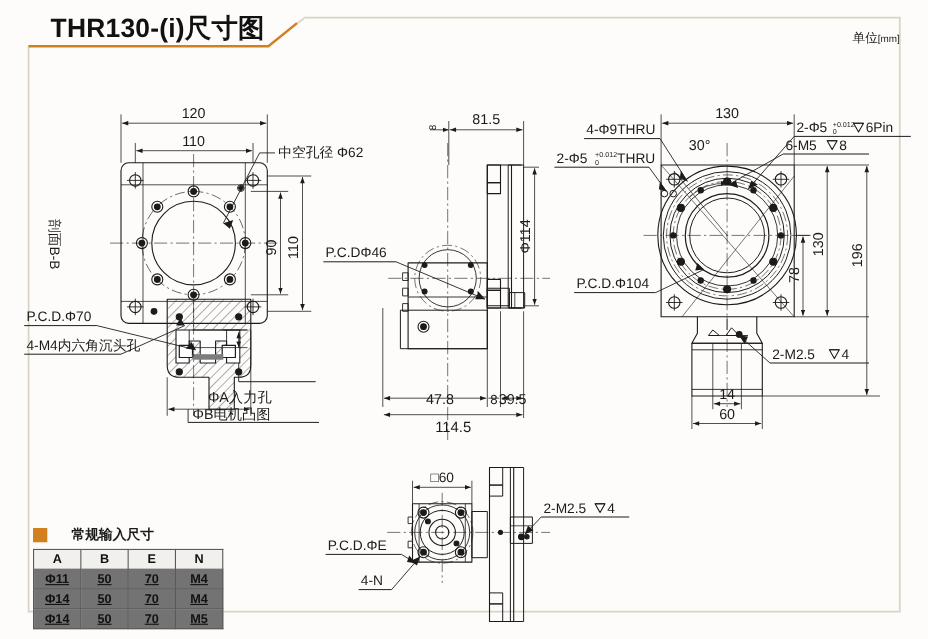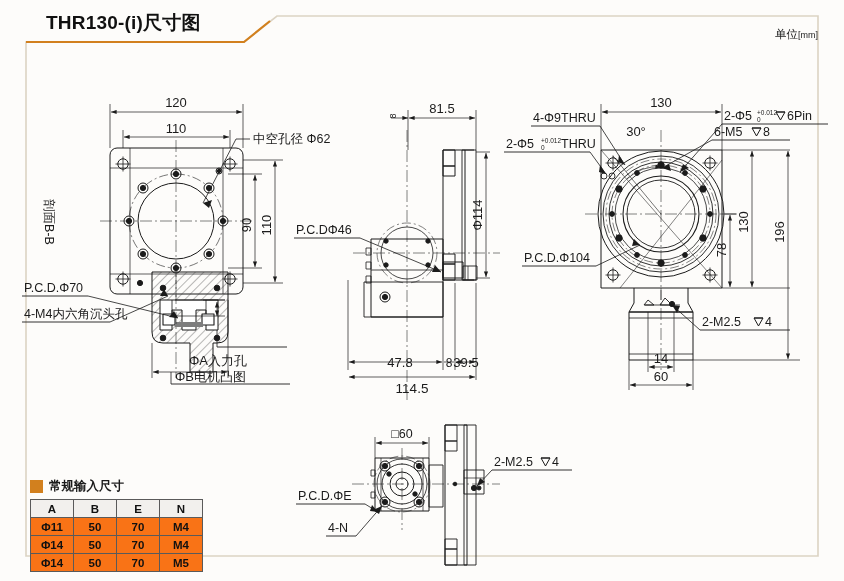--- a/index.html
+++ b/index.html
@@ -6,46 +6,46 @@
   body{
     width:844px;height:581px;position:relative;overflow:hidden;
     font-family:"Liberation Sans","DejaVu Sans",sans-serif;
     color:#1a1a1a;background:#fdfcfa;
   }
   
   #frame{position:absolute;inset:0;}
   .frame-svg{position:absolute;left:0;top:0;}
   #title{
     position:absolute;left:46px;top:10px;
-    font-size:19px;font-weight:bold;letter-spacing:.2px;
+    font-size:24px;font-weight:bold;letter-spacing:.2px;
     color:#111;white-space:nowrap;
   }
   #unit{
     position:absolute;right:26px;top:27px;
     font-size:11.5px;color:#222;white-space:nowrap;
   }
   #unit .mm{font-size:9px;}
 
   
   #sheet{position:absolute;left:0;top:0;width:844px;height:581px;}
   svg text{font-family:"Liberation Sans","DejaVu Sans",sans-serif;fill:#1b1b1b;}
 
   
   #tbl-wrap{position:absolute;left:30px;top:478px;}
-  #tbl-cap{display:flex;align-items:center;gap:6px;margin-bottom:4px;}
+  #tbl-cap{display:flex;align-items:center;gap:22px;margin-bottom:4px;}
   #tbl-cap .sw{width:13px;height:13px;background:#d2801e;display:block;}
   #tbl-cap .tx{font-size:12.5px;font-weight:bold;color:#1a1a1a;}
   table{border-collapse:collapse;background:#fff;}
   table td,table th{
     border:1px solid #5a5a5a;width:42px;height:17px;
     text-align:center;font-size:11.5px;font-weight:bold;
     padding:0;color:#111;font-family:"Liberation Sans",sans-serif;
   }
   table th{background:#f2f0ed;}
-  table td{background:#f97316;}
+  table td{background:#737373;text-decoration:underline;}
 </style>
 </head>
 <body>
 
 <div id="frame">
   <svg class="frame-svg" width="844" height="581">
 
     <path d="M 26 42 L 26 556 L 818 556 L 818 16 L 277 16 L 244 42 Z" fill="none" stroke="#dbd3c3" stroke-width="1.6"></path>
 
     <path d="M 26 42 L 244 42 L 270 21" fill="none" stroke="#d2801e" stroke-width="2.2"></path>

